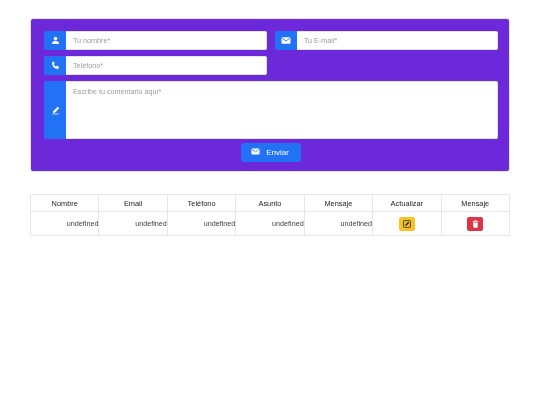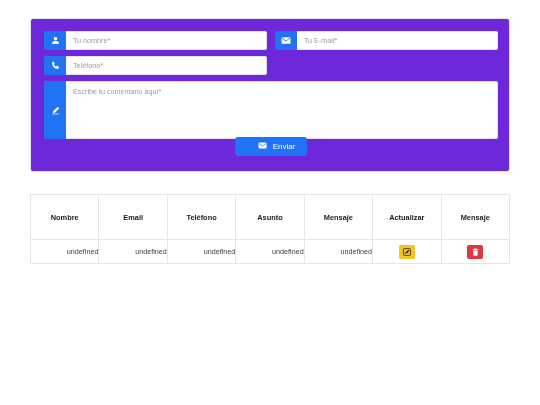--- a/index.html
+++ b/index.html
@@ -124,43 +124,44 @@
   .submit-btn {
     display: inline-flex;
     align-items: center;
     gap: 6px;
     background: #2272f5;
     border: none;
     border-radius: 3px;
     color: #ffffff;
     font-family: "Liberation Sans", sans-serif;
     font-size: 8px;
-    padding: 5px 12px 5px 23px;
+    padding: 5px 12px 5px 10px;
     cursor: pointer;
+    margin-top: 6px;
   }
   .submit-btn .btn-label { line-height: 1; }
 
   
   .data-table {
     position: absolute;
     left: 30px;
     top: 194px;
     width: 480px;
     border-collapse: collapse;
     table-layout: fixed;
     font-family: "Liberation Sans", sans-serif;
   }
   .data-table th {
     border: 1px solid #e6e6e6;
     height: 16px;
     font-size: 7.4px;
-    font-weight: bold;
+    font-weight: normal;
     color: #1c1c1c;
     text-align: center;
-    padding: 14px;
+    padding: 0;
   }
   .data-table td {
     border: 1px solid #e6e6e6;
     height: 23px;
     font-size: 7.2px;
     color: #3c3c3c;
     text-align: right;
     padding: 0 0 0 6px;
     vertical-align: middle;
   }

